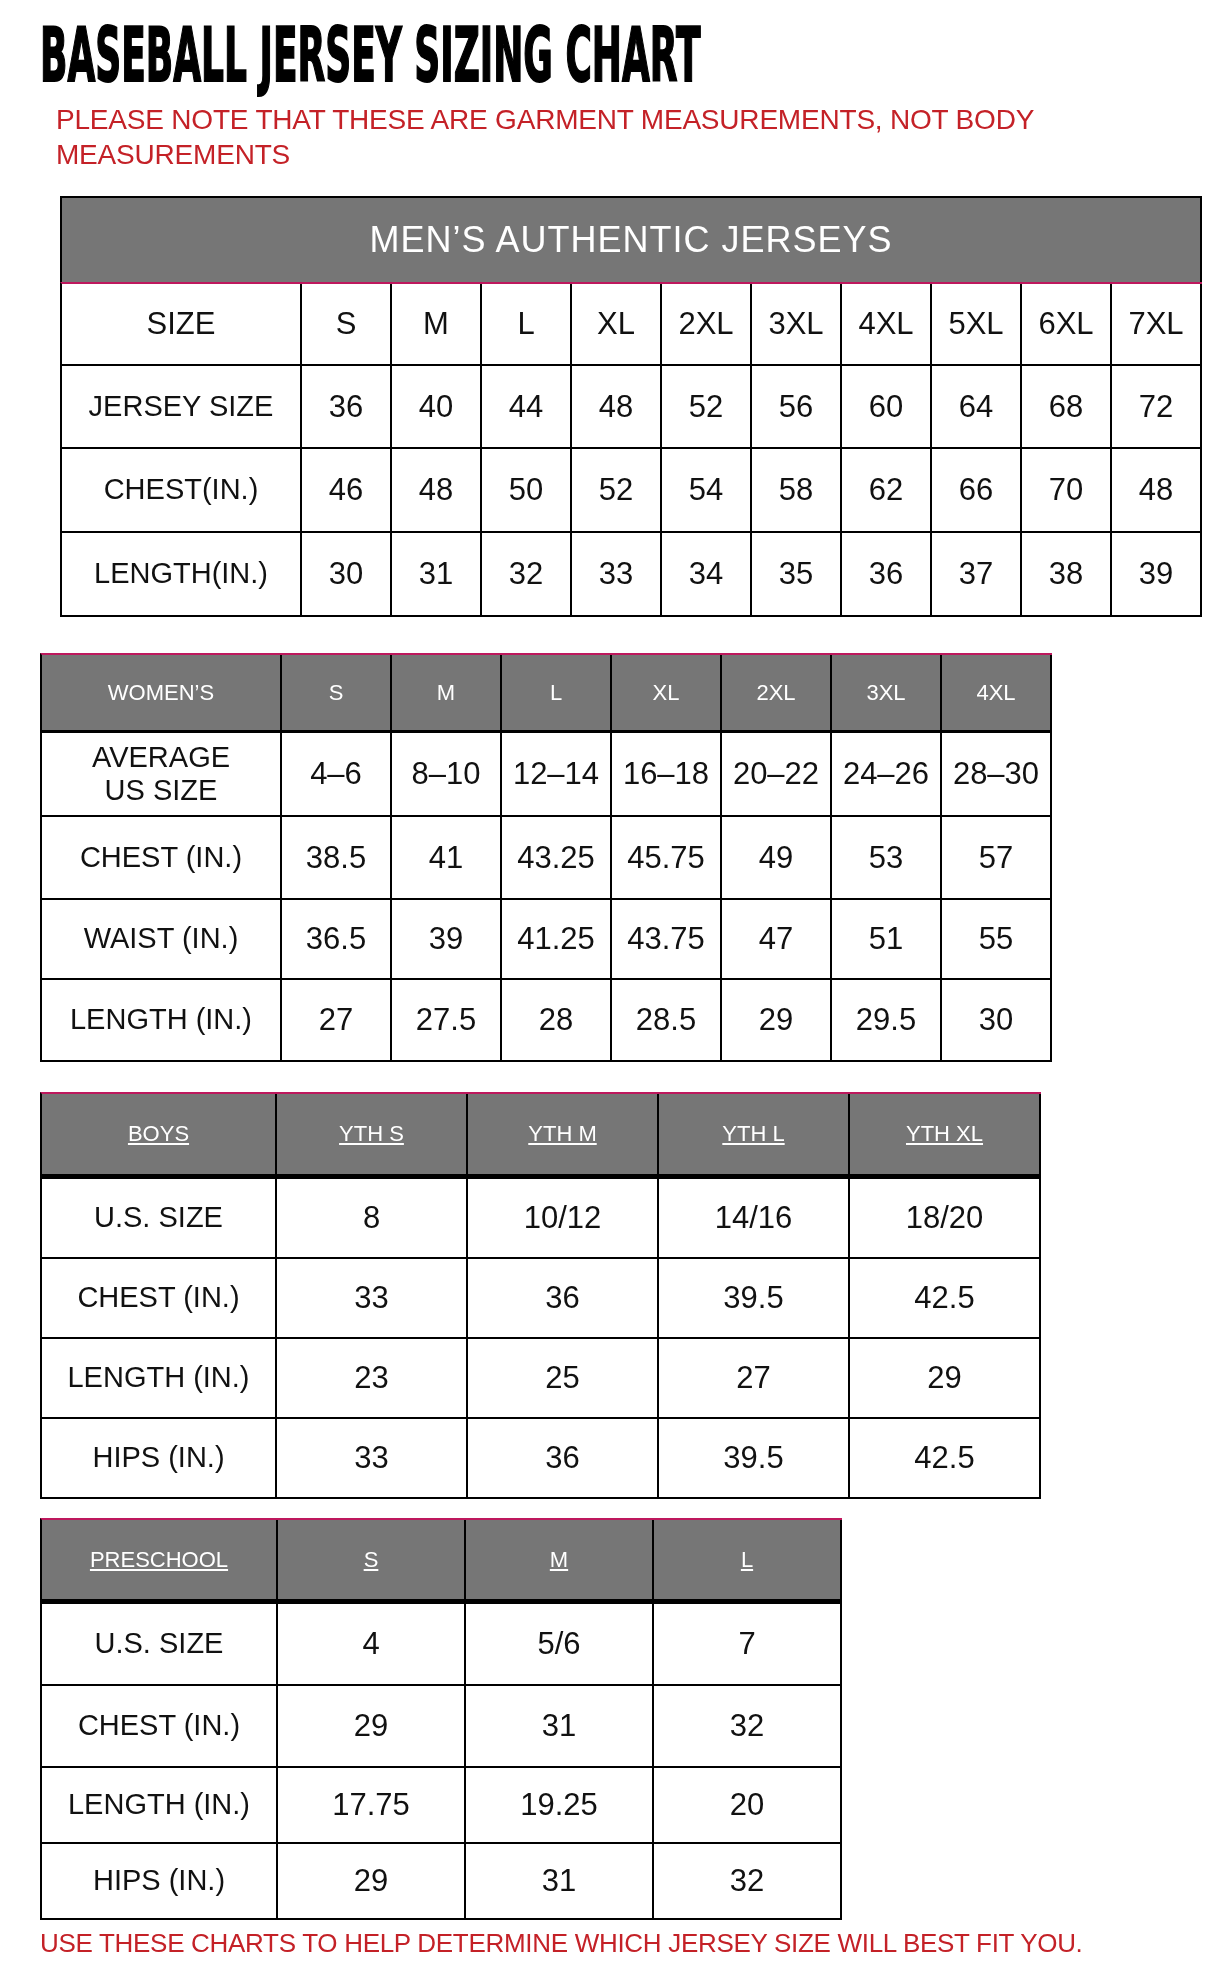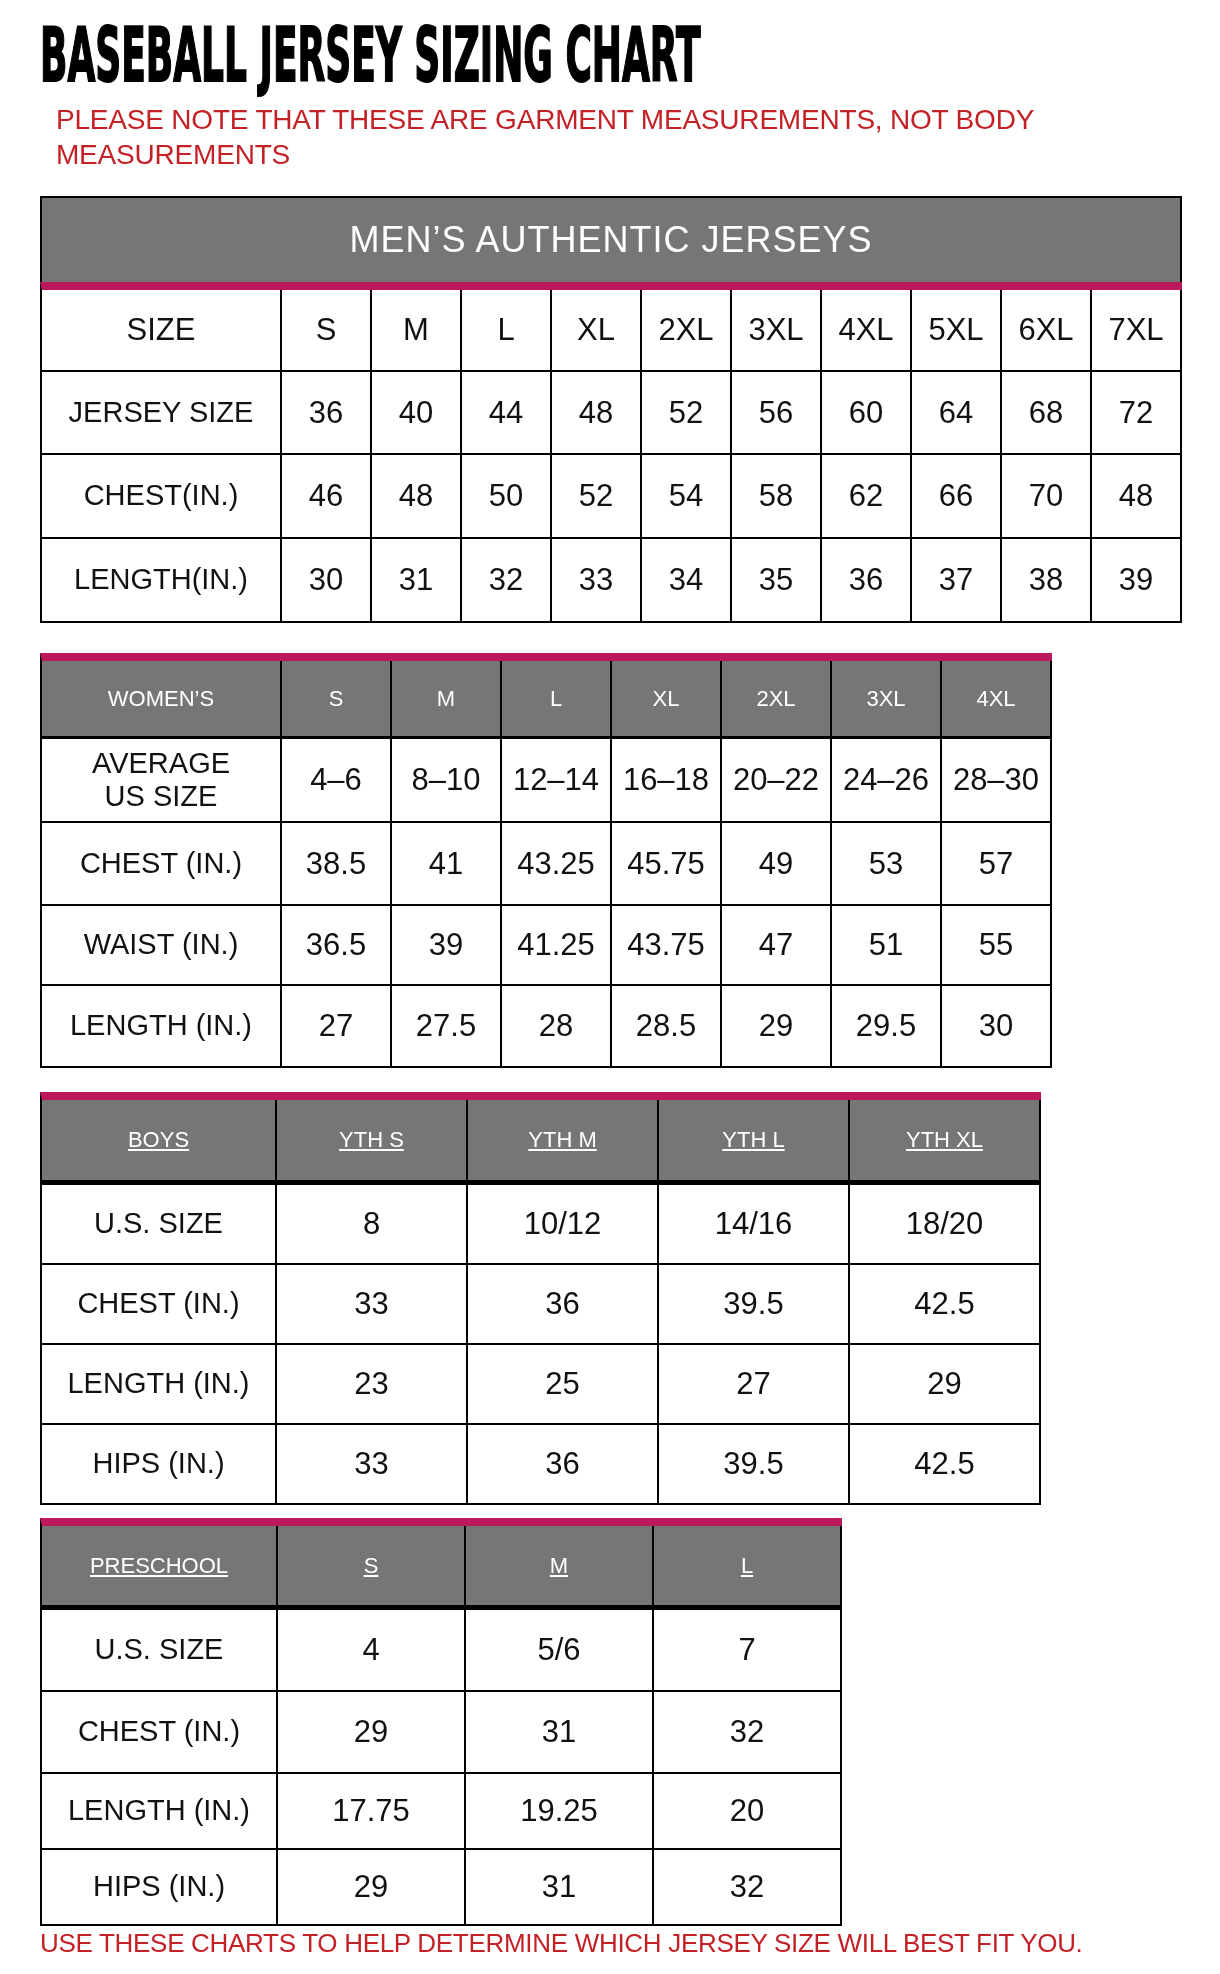--- a/index.html
+++ b/index.html
@@ -13,30 +13,30 @@
          transform:scaleX(0.48);transform-origin:0 50%;letter-spacing:0px;}
 
   
   .note{position:absolute;top:86px;left:40px;width:1128px;margin:16px;
         color:var(--red,#C42127);font-size:28px;line-height:35px;letter-spacing:-0.2px;font-weight:400;}
   .footer-note{position:absolute;top:1928px;left:40px;margin:0;white-space:nowrap;
         color:var(--red,#C42127);font-size:26px;letter-spacing:-0.3px;}
 
   
   .tbl{position:absolute;left:40px;}
-  .tbl.mens{top:196px;}
+  .tbl.mens{top:196px;margin-left:20px;}
   .tbl.womens{top:653px;}
   .tbl.boys{top:1092px;}
   .tbl.preschool{top:1518px;}
 
   .caption{box-sizing:border-box;width:1142px;height:86px;background:var(--gray,#767676);
         border:2px solid #000;border-bottom:none;display:flex;align-items:center;justify-content:center;
         color:#fff;font-size:36px;letter-spacing:1px;}
 
-  .grid{display:grid;width:max-content;border-top:8px solid #be185d;border-left:2px solid #000;}
+  .grid{display:grid;width:max-content;border-top:2px solid #be185d;border-left:2px solid #000;}
   .mens .grid{grid-template-columns:240px repeat(10,90px);grid-template-rows:82px 83px 84px 84px;}
   .womens .grid{grid-template-columns:240px repeat(7,110px);grid-template-rows:78px 84px 83px 80px 82px;}
   .boys .grid{grid-template-columns:235px repeat(4,191px);grid-template-rows:85px 80px 80px 80px 80px;}
   .preschool .grid{grid-template-columns:236px repeat(3,188px);grid-template-rows:84px 82px 82px 76px 76px;}
 
   .cell{border-right:2px solid #000;border-bottom:2px solid #000;
         display:flex;align-items:center;justify-content:center;text-align:center;
         font-size:31px;color:#111;white-space:pre-line;line-height:1.15;background:#fff;}
   .cell.lbl{font-size:29px;}
   

